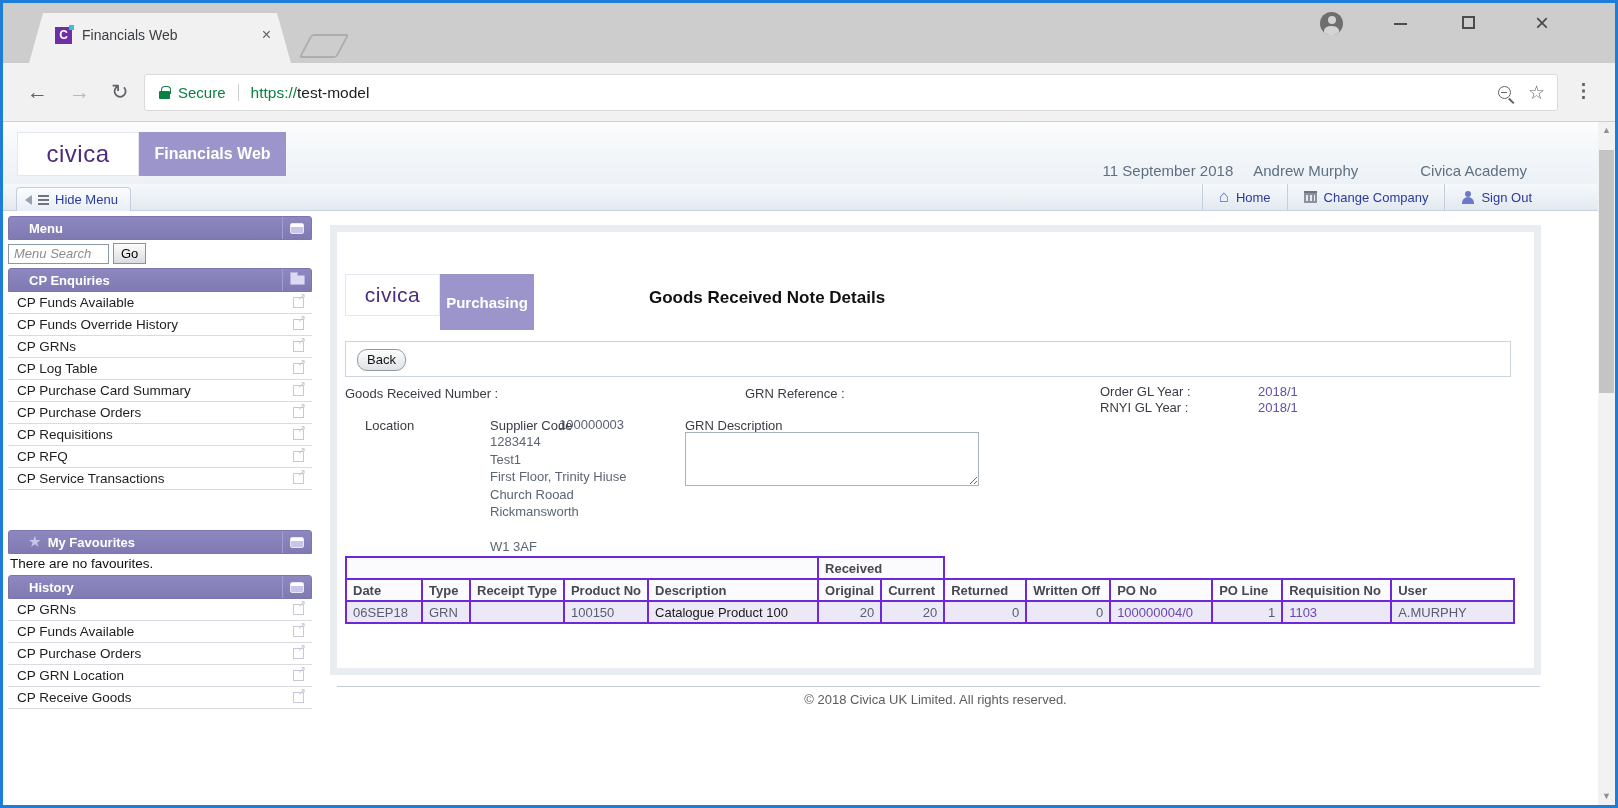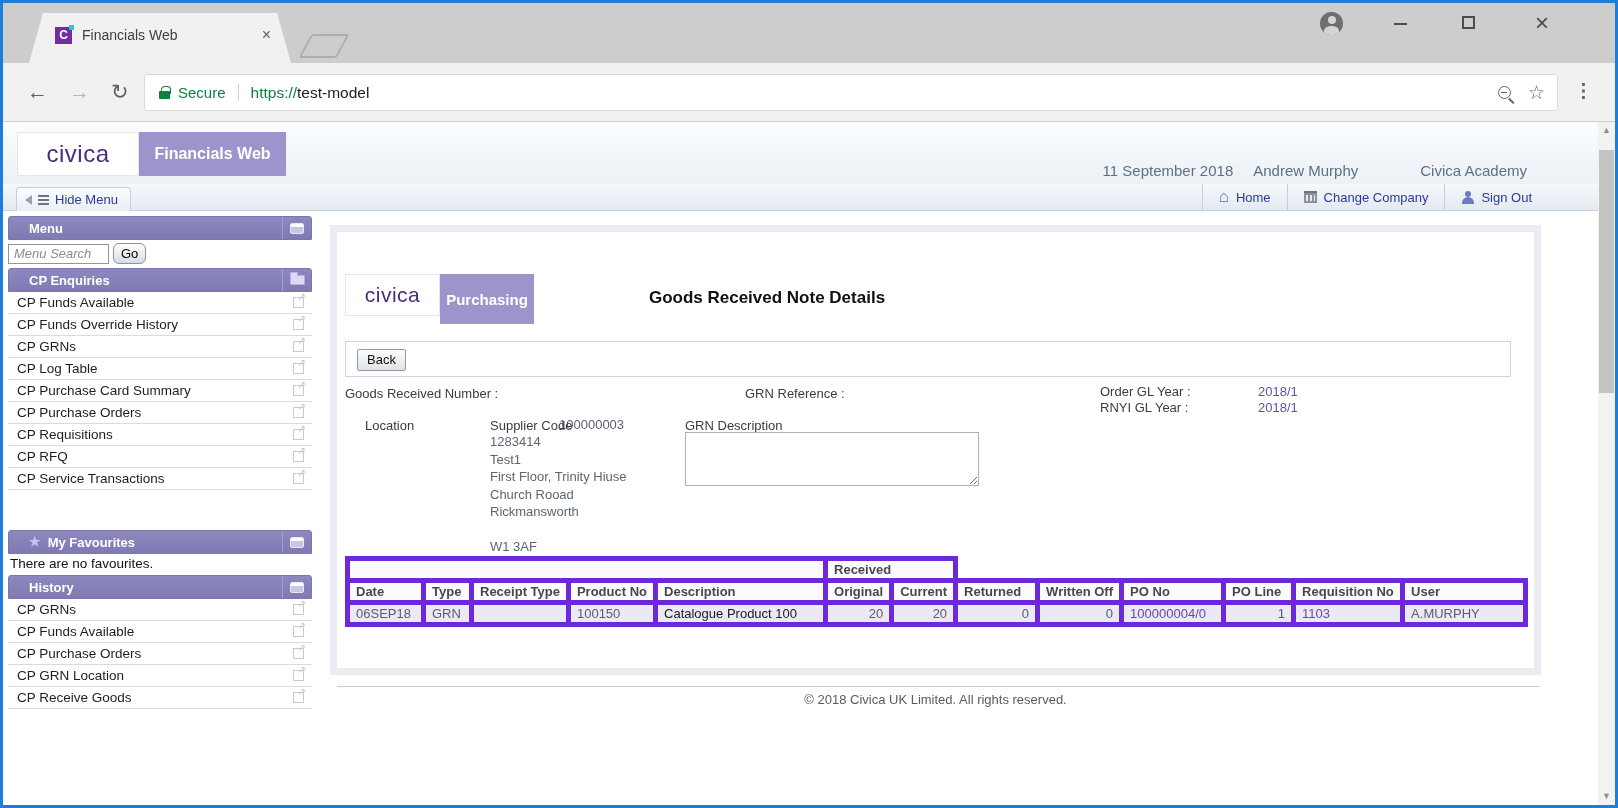--- a/index.html
+++ b/index.html
@@ -81,46 +81,46 @@
   .win-glyph { width:14px; height:11px; border:1px solid #e9e7f6; border-radius:2px;
                background:linear-gradient(#fff 0 3px, #c9c5e8 3px); }
   .folder-glyph { width:15px; height:10px; background:#ddd9f0; border:1px solid #b5b0dd; border-radius:1px; position:relative; }
   .folder-glyph::before { content:""; position:absolute; left:-1px; top:-4px; width:6px; height:3px;
                           background:#ddd9f0; border:1px solid #b5b0dd; border-bottom:none; }
   .fav-star-glyph { font-size:13px; color:#c9c5ea; line-height:10px; }
   .search-row { display:flex; gap:4px; margin:3px 0 4px 0; align-items:center; }
   .search-row input { width:101px; height:20px; border:1px solid #8b98a6; padding:1px 5px; font-size:13px;
                       font-family:"Liberation Sans",sans-serif; color:#333; }
   .search-row input::placeholder { font-style:italic; color:#8c8c8c; }
-  .go-btn { height:21px; padding:0 7px; font-size:13px; border:1px solid #8a93a0; border-radius:6px;
+  .go-btn { height:21px; padding:0 7px; font-size:13px; border:1px solid #8a93a0; border-radius:0;
             background:linear-gradient(#fdfdfd,#d9dcdf); cursor:pointer; font-family:"Liberation Sans",sans-serif; }
   .side-item { height:22px; display:flex; align-items:center; border-bottom:1px solid #dadae2;
                padding:0 8px 0 9px; font-size:13.5px; color:#1e1e1e; cursor:pointer; }
   .side-item .lbl { flex:1; white-space:nowrap; overflow:hidden; }
   .ext-glyph { width:11px; height:11px; border:1px solid #c8c8da; position:relative; flex:0 0 auto; }
   .ext-glyph::after { content:"\2197"; position:absolute; right:-3px; top:-7px; font-size:10px; color:#c2c2d4; }
   .no-fav { height:21px; font-size:13.5px; color:#111; padding:2px 0 0 2px; }
 
   
   .content-outer { position:absolute; left:327px; top:103px; width:1211px; height:450px; background:#e9edf2; padding:7px; }
   .content-inner { position:relative; width:100%; height:100%; background:#fff; }
   .back-strip { position:absolute; left:8px; top:109px; width:1166px; height:36px; border:1px solid #ccd4dd; background:#fff; }
   .back-btn { position:absolute; left:11px; top:7px; padding:2px 9px 3px; font-size:13px; color:#111;
-              border:1px solid #8e9aa6; border-radius:2px; background:linear-gradient(#fdfdfd,#dfe2e6);
+              border:1px solid #8e9aa6; border-radius:10px; background:linear-gradient(#fdfdfd,#dfe2e6);
               cursor:pointer; font-family:"Liberation Sans",sans-serif; }
   .f-label { color:#3b3b44; }
   .f-value { color:#5a5f72; }
   .gl-value { color:#5f51a8; }
   .addr-label { color:#3b3b44; }
   .addr-line { min-height:17.5px; line-height:17.5px; color:#5c6673; white-space:nowrap; }
   .grn-desc { position:absolute; left:348px; top:200px; width:294px; height:54px; border:1px solid #a9b2bc;
               resize:both; font-family:"Liberation Sans",sans-serif; font-size:13px; padding:2px 4px; }
 
   table.grn { border-collapse:collapse; font-size:13px; table-layout:fixed; }
-  table.grn th, table.grn td { border:5px solid #6d28d9; height:22px; padding:0 6px; overflow:hidden; white-space:nowrap; }
+  table.grn th, table.grn td { border:2px solid #6d28d9; height:22px; padding:0 6px; overflow:hidden; white-space:nowrap; }
   table.grn th { background:#fbfbfd; text-align:left; color:#474750; font-weight:bold; }
   table.grn th.ghost { border:none; background:transparent; }
   table.grn td { background:#ebe9f5; color:#5b5b73; }
   table.grn td.num { text-align:right; }
   table.grn td.dark { color:#191919; }
   table.grn td .cell-link { color:#6b47ad; cursor:pointer; }
 
   .divider { position:absolute; left:334px; top:564px; width:1203px; height:1px; background:#c6cbd3; }
   .copyright { position:absolute; left:327px; top:570px; width:1211px; text-align:center; font-size:13px; color:#5c5c5c; }
 
@@ -299,21 +299,21 @@
             <span class="ext-glyph"></span>
           </div>
         </div>
     </div>
 
     <div class="content-outer">
       <div class="content-inner">
 
         <div class="logo" style="left:8px;top:42px;">
           <span class="lg-white" style="width:95px;height:42px;font-size:21px;">civica</span>
-          <span class="lg-purple" style="width:94px;height:50px;font-size:15px;">Purchasing</span>
+          <span class="lg-purple" style="width:94px;height:56px;font-size:15px;">Purchasing</span>
         </div>
         <div class="abs" style="left:180px;top:56px;width:500px;text-align:center;font-size:17px;font-weight:bold;color:#101010;">Goods Received Note Details</div>
 
         <div class="back-strip">
           <button class="back-btn">Back</button>
         </div>
 
         <span class="abs f-label" style="left:8px;top:154px;">Goods Received Number :</span>
         <span class="abs f-value" style="left:222px;top:154px;margin-top:31px;">100000003</span>
         <span class="abs f-label" style="left:408px;top:154px;">GRN Reference :</span>

